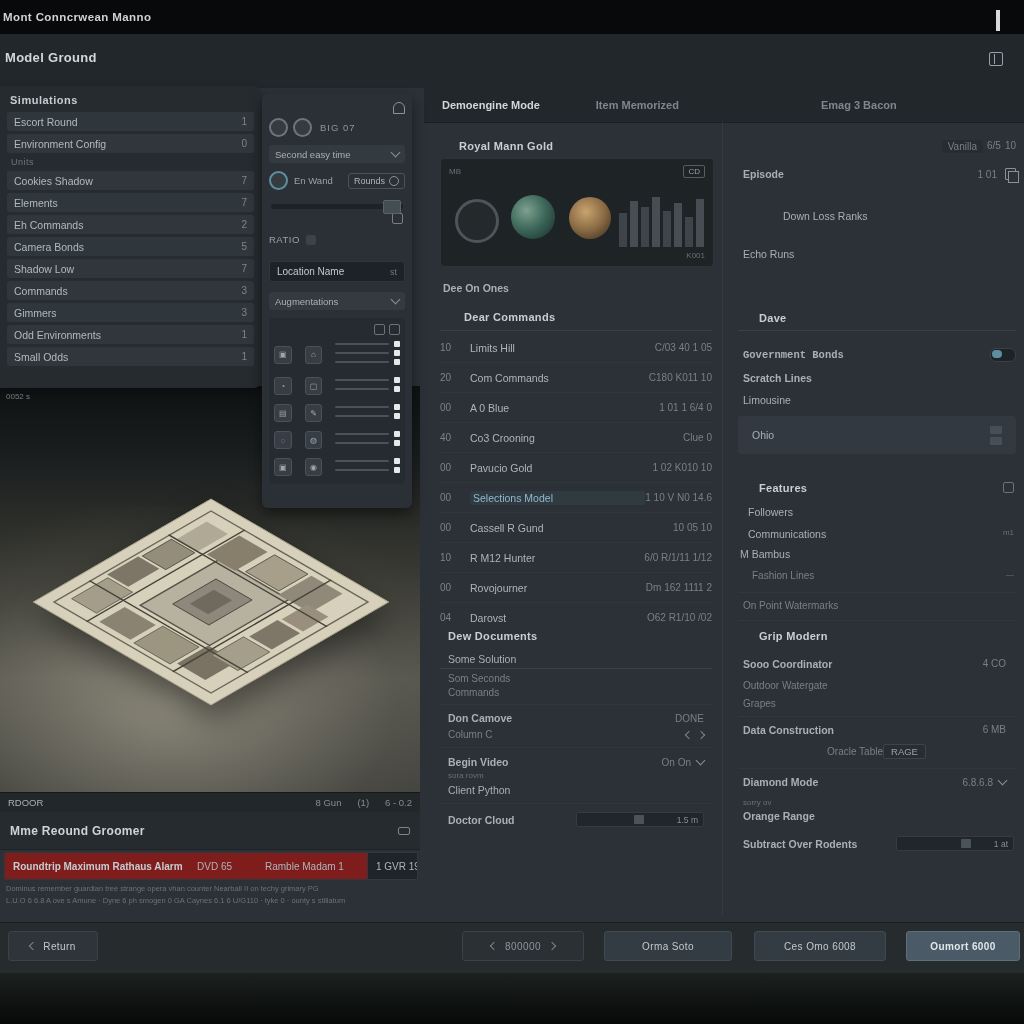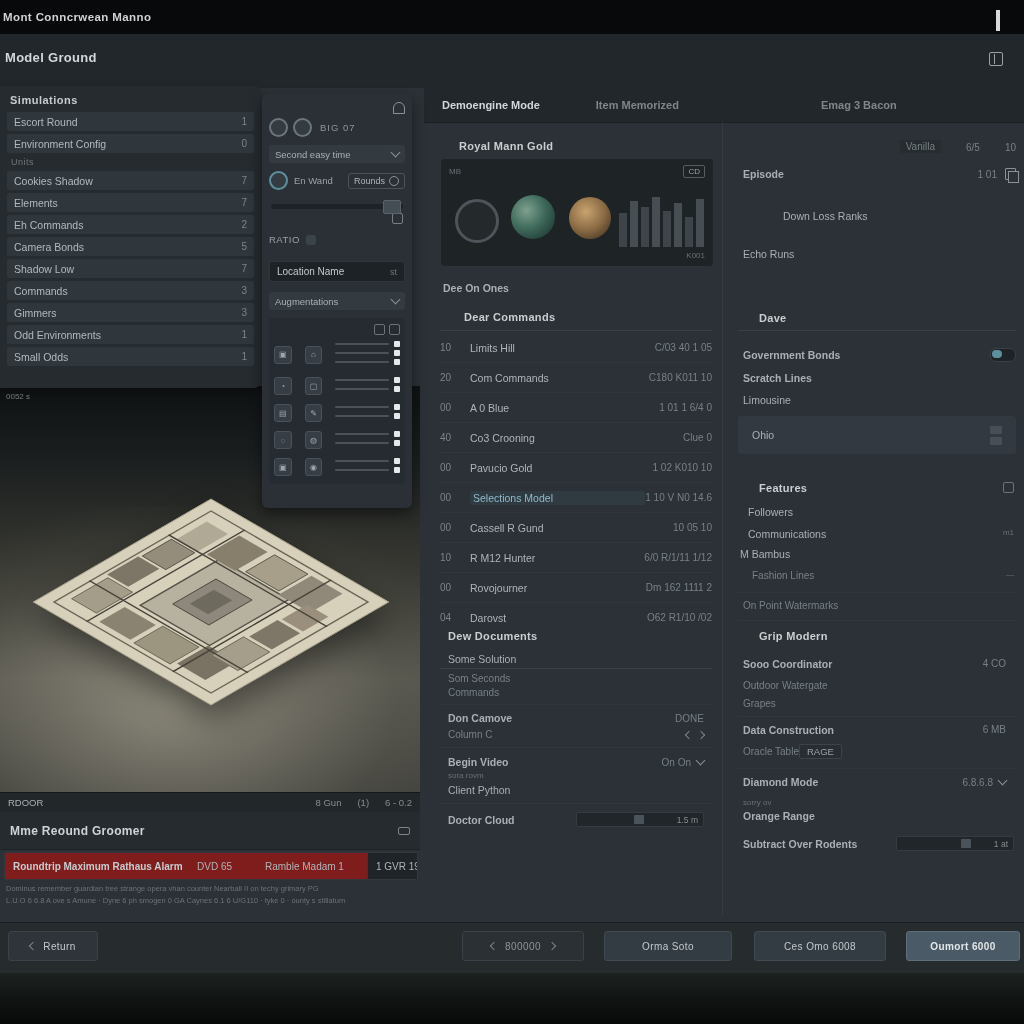--- a/index.html
+++ b/index.html
@@ -483,38 +483,38 @@
     <div class="docrow" style="padding:8px 8px 2px 8px;">
       <span class="lbl" style="font-weight:bold;">Doctor Cloud</span>
       <span class="trk">
           <span class="hh"></span>
           <span class="tv">1.5 m</span>
         </span>
     </div>
   </div>
 
   <div class="abs" style="left:738px;top:140px;width:278px;height:715px;">
-    <div style="position:absolute;right:0;top:0;display:flex;gap:25px;align-items:flex-end;">
+    <div style="position:absolute;right:0;top:0;display:flex;gap:4px;align-items:flex-start;">
       <span class="dim" style="background:#262c30;padding:1px 6px;border-radius:2px;">Vanilla</span>
       <span class="dim">6/5</span>
       <span class="dim">10</span>
     </div>
     <div style="position:absolute;left:5px;top:28px;right:0;display:flex;justify-content:space-between;align-items:center;">
       <span class="lbl" style="font-weight:bold;">Episode</span>
       <span style="display:flex;align-items:center;gap:8px;">
           <span class="dim">1 01</span>
           <span class="copyic"></span>
         </span>
     </div>
     <div class="lbl abs" style="left:5px;top:70px;padding-left:40px;">Down Loss Ranks</div>
     <div class="lbl abs" style="left:5px;top:108px;">Echo Runs</div>
 
     <div class="h abs" style="left:5px;top:172px;">Dave</div>
     <div class="abs" style="left:0;top:190px;width:278px;border-top:1px solid #3a4045;"></div>
-    <div style="position:absolute;left:5px;top:208px;right:0;display:flex;justify-content:space-between;align-items:center;">
+    <div style="position:absolute;left:5px;top:208px;right:0;display:flex;justify-content:space-between;align-items:center;font-family:Liberation Mono, monospace;">
       <span class="lbl" style="font-weight:bold;">Government Bonds</span>
       <span class="toggle">
           <span class="kn"></span>
         </span>
     </div>
     <div class="lbl abs" style="left:5px;top:232px;font-weight:bold;text-align:right;">Scratch Lines</div>
     <div class="lbl abs" style="left:5px;top:254px;">Limousine</div>
     <div class="ohio abs" style="left:0;top:276px;width:278px;">
       <span class="lbl">Ohio</span>
       <span class="sqstack">
@@ -546,21 +546,21 @@
       <span class="lbl" style="font-weight:bold;">Sooo Coordinator</span>
       <span class="dim">4 CO</span>
     </div>
     <div class="dim abs" style="left:5px;top:540px;">Outdoor Watergate</div>
     <div class="dim abs" style="left:5px;top:558px;">Grapes</div>
     <div class="abs" style="left:0;top:576px;width:278px;border-top:1px solid #31373c;"></div>
     <div style="position:absolute;left:5px;top:584px;right:10px;display:flex;justify-content:space-between;">
       <span class="lbl" style="font-weight:bold;">Data Construction</span>
       <span class="dim">6 MB</span>
     </div>
-    <div style="position:absolute;left:5px;top:604px;right:6px;display:flex;justify-content:flex-start;align-items:center;">
+    <div style="position:absolute;left:5px;top:604px;right:6px;display:flex;justify-content:center;align-items:center;">
       <span class="dim">Oracle Table</span>
       <span class="valbox">RAGE</span>
     </div>
     <div class="abs" style="left:0;top:628px;width:278px;border-top:1px solid #31373c;"></div>
     <div style="position:absolute;left:5px;top:636px;right:10px;display:flex;justify-content:space-between;align-items:center;">
       <span class="lbl" style="font-weight:bold;">Diamond Mode</span>
       <span style="display:flex;align-items:center;gap:6px;">
           <span class="dim">6.8.6.8</span>
           <span class="chev"></span>
         </span>

